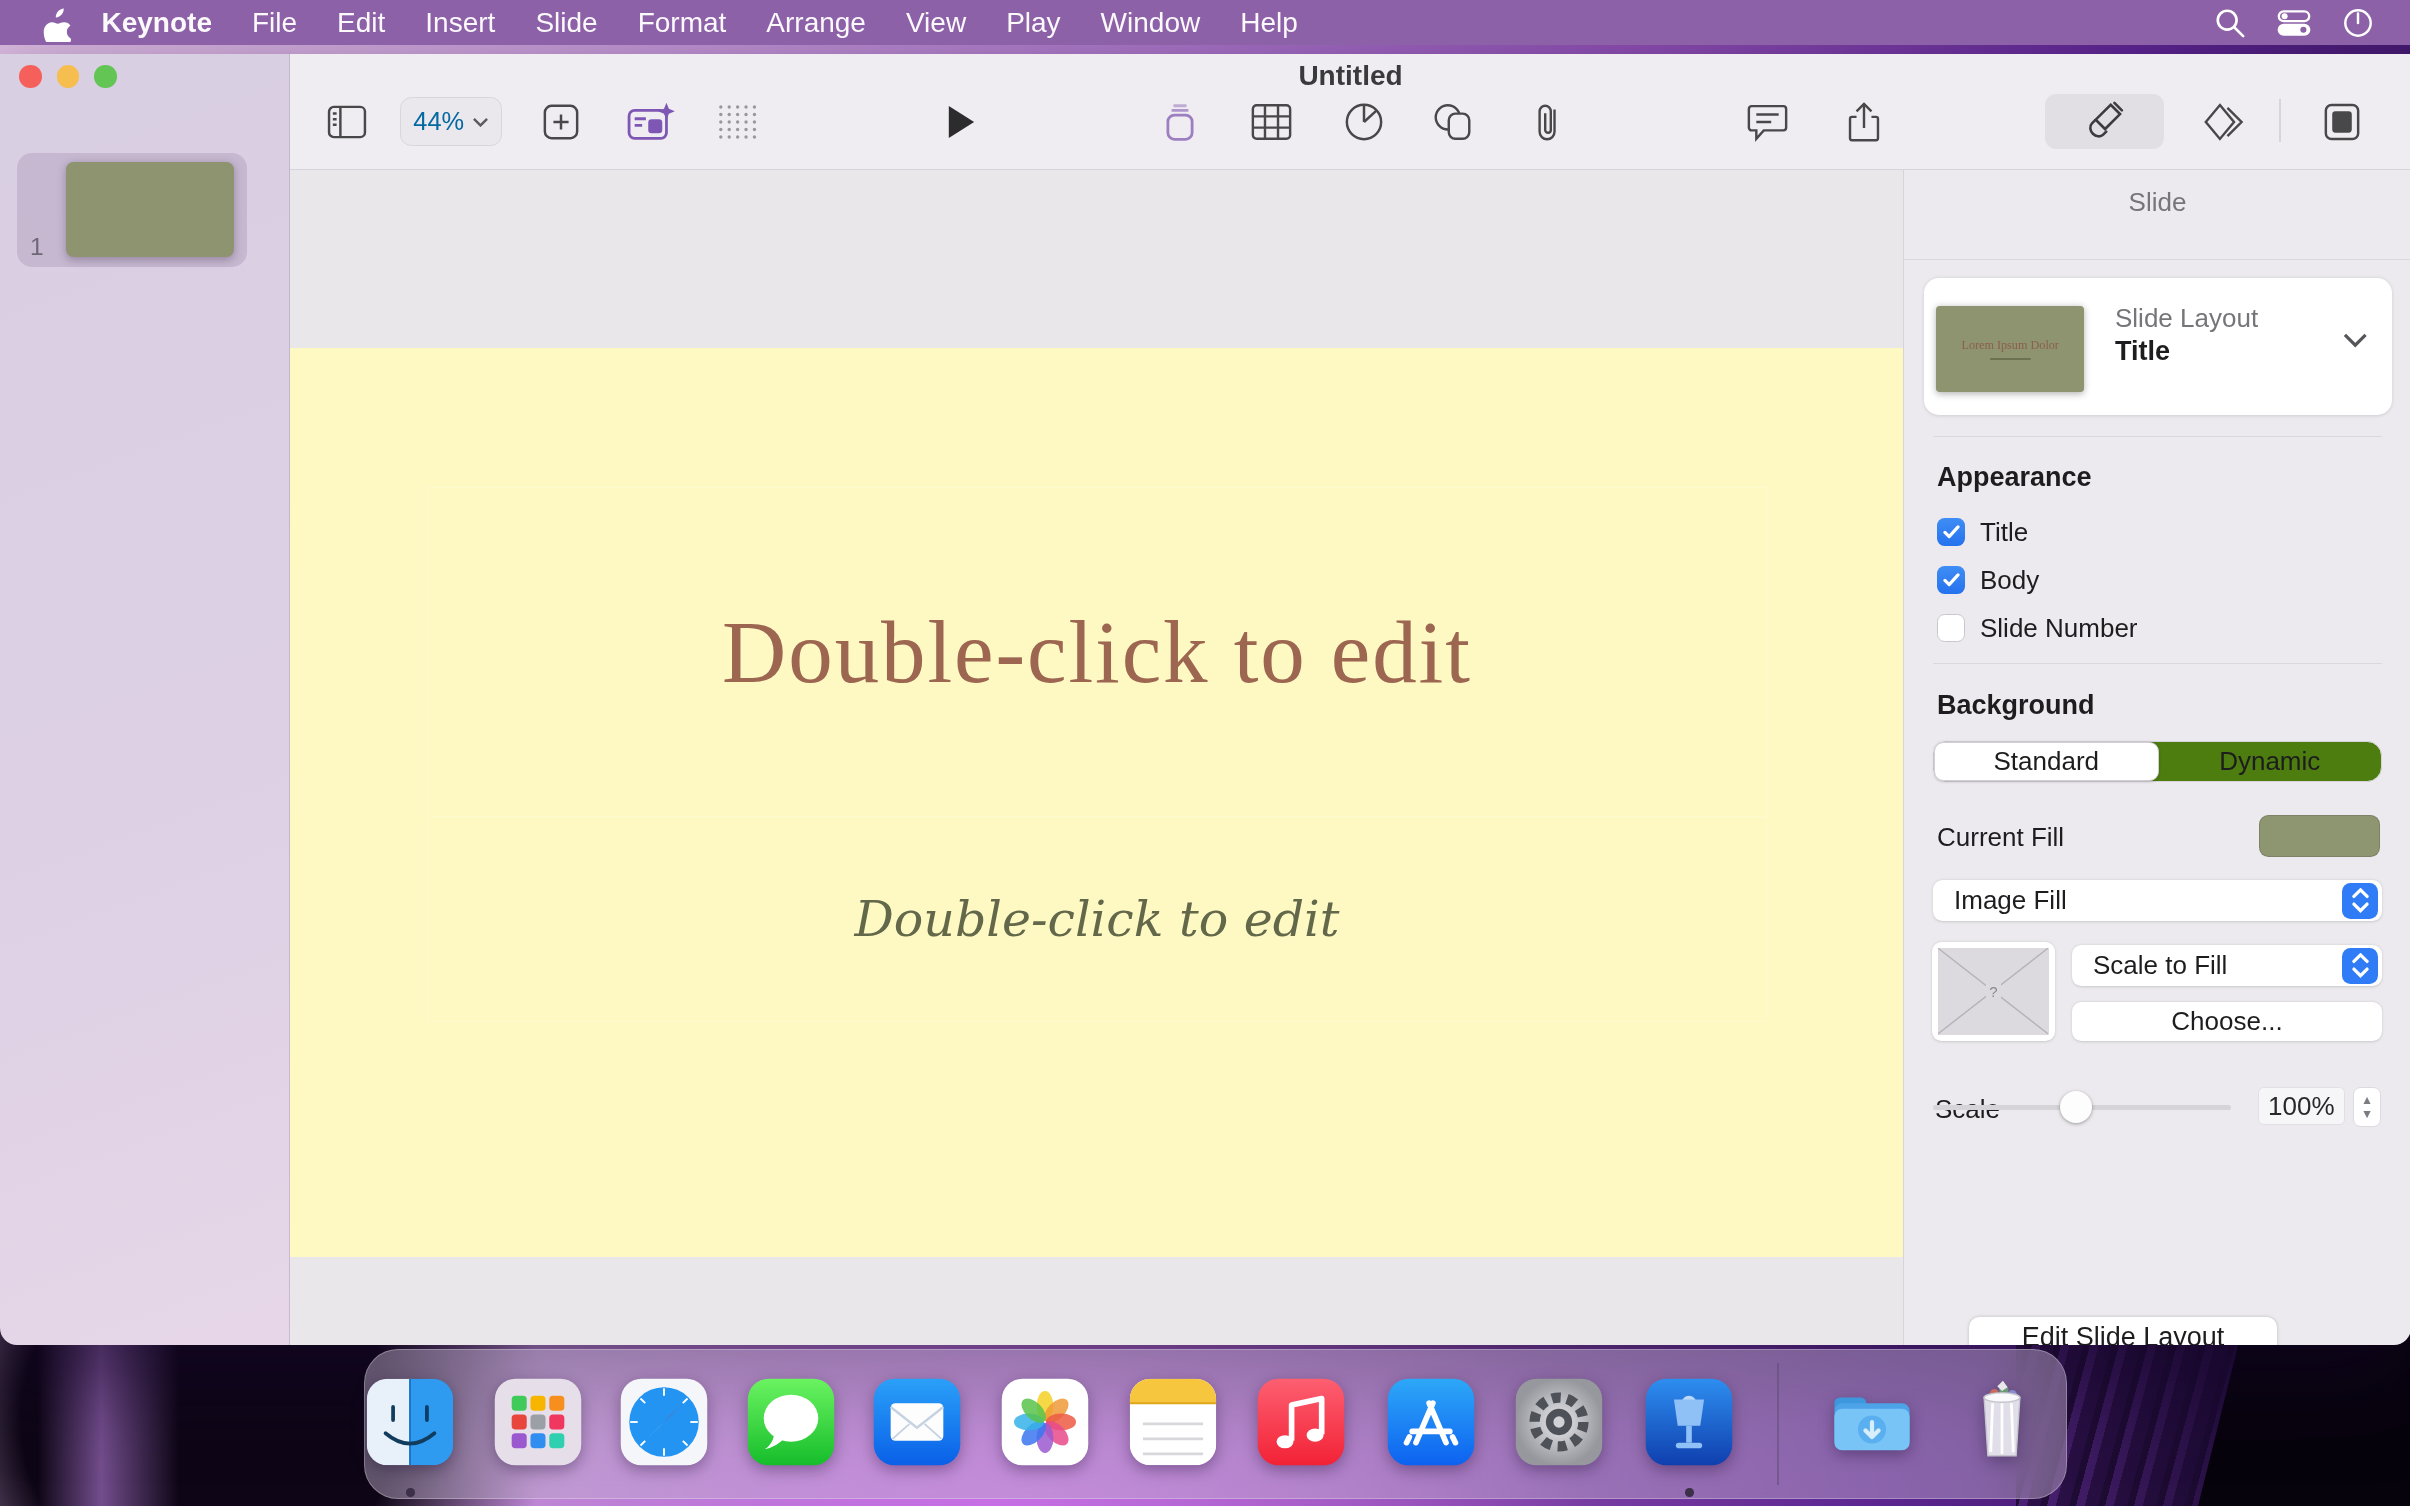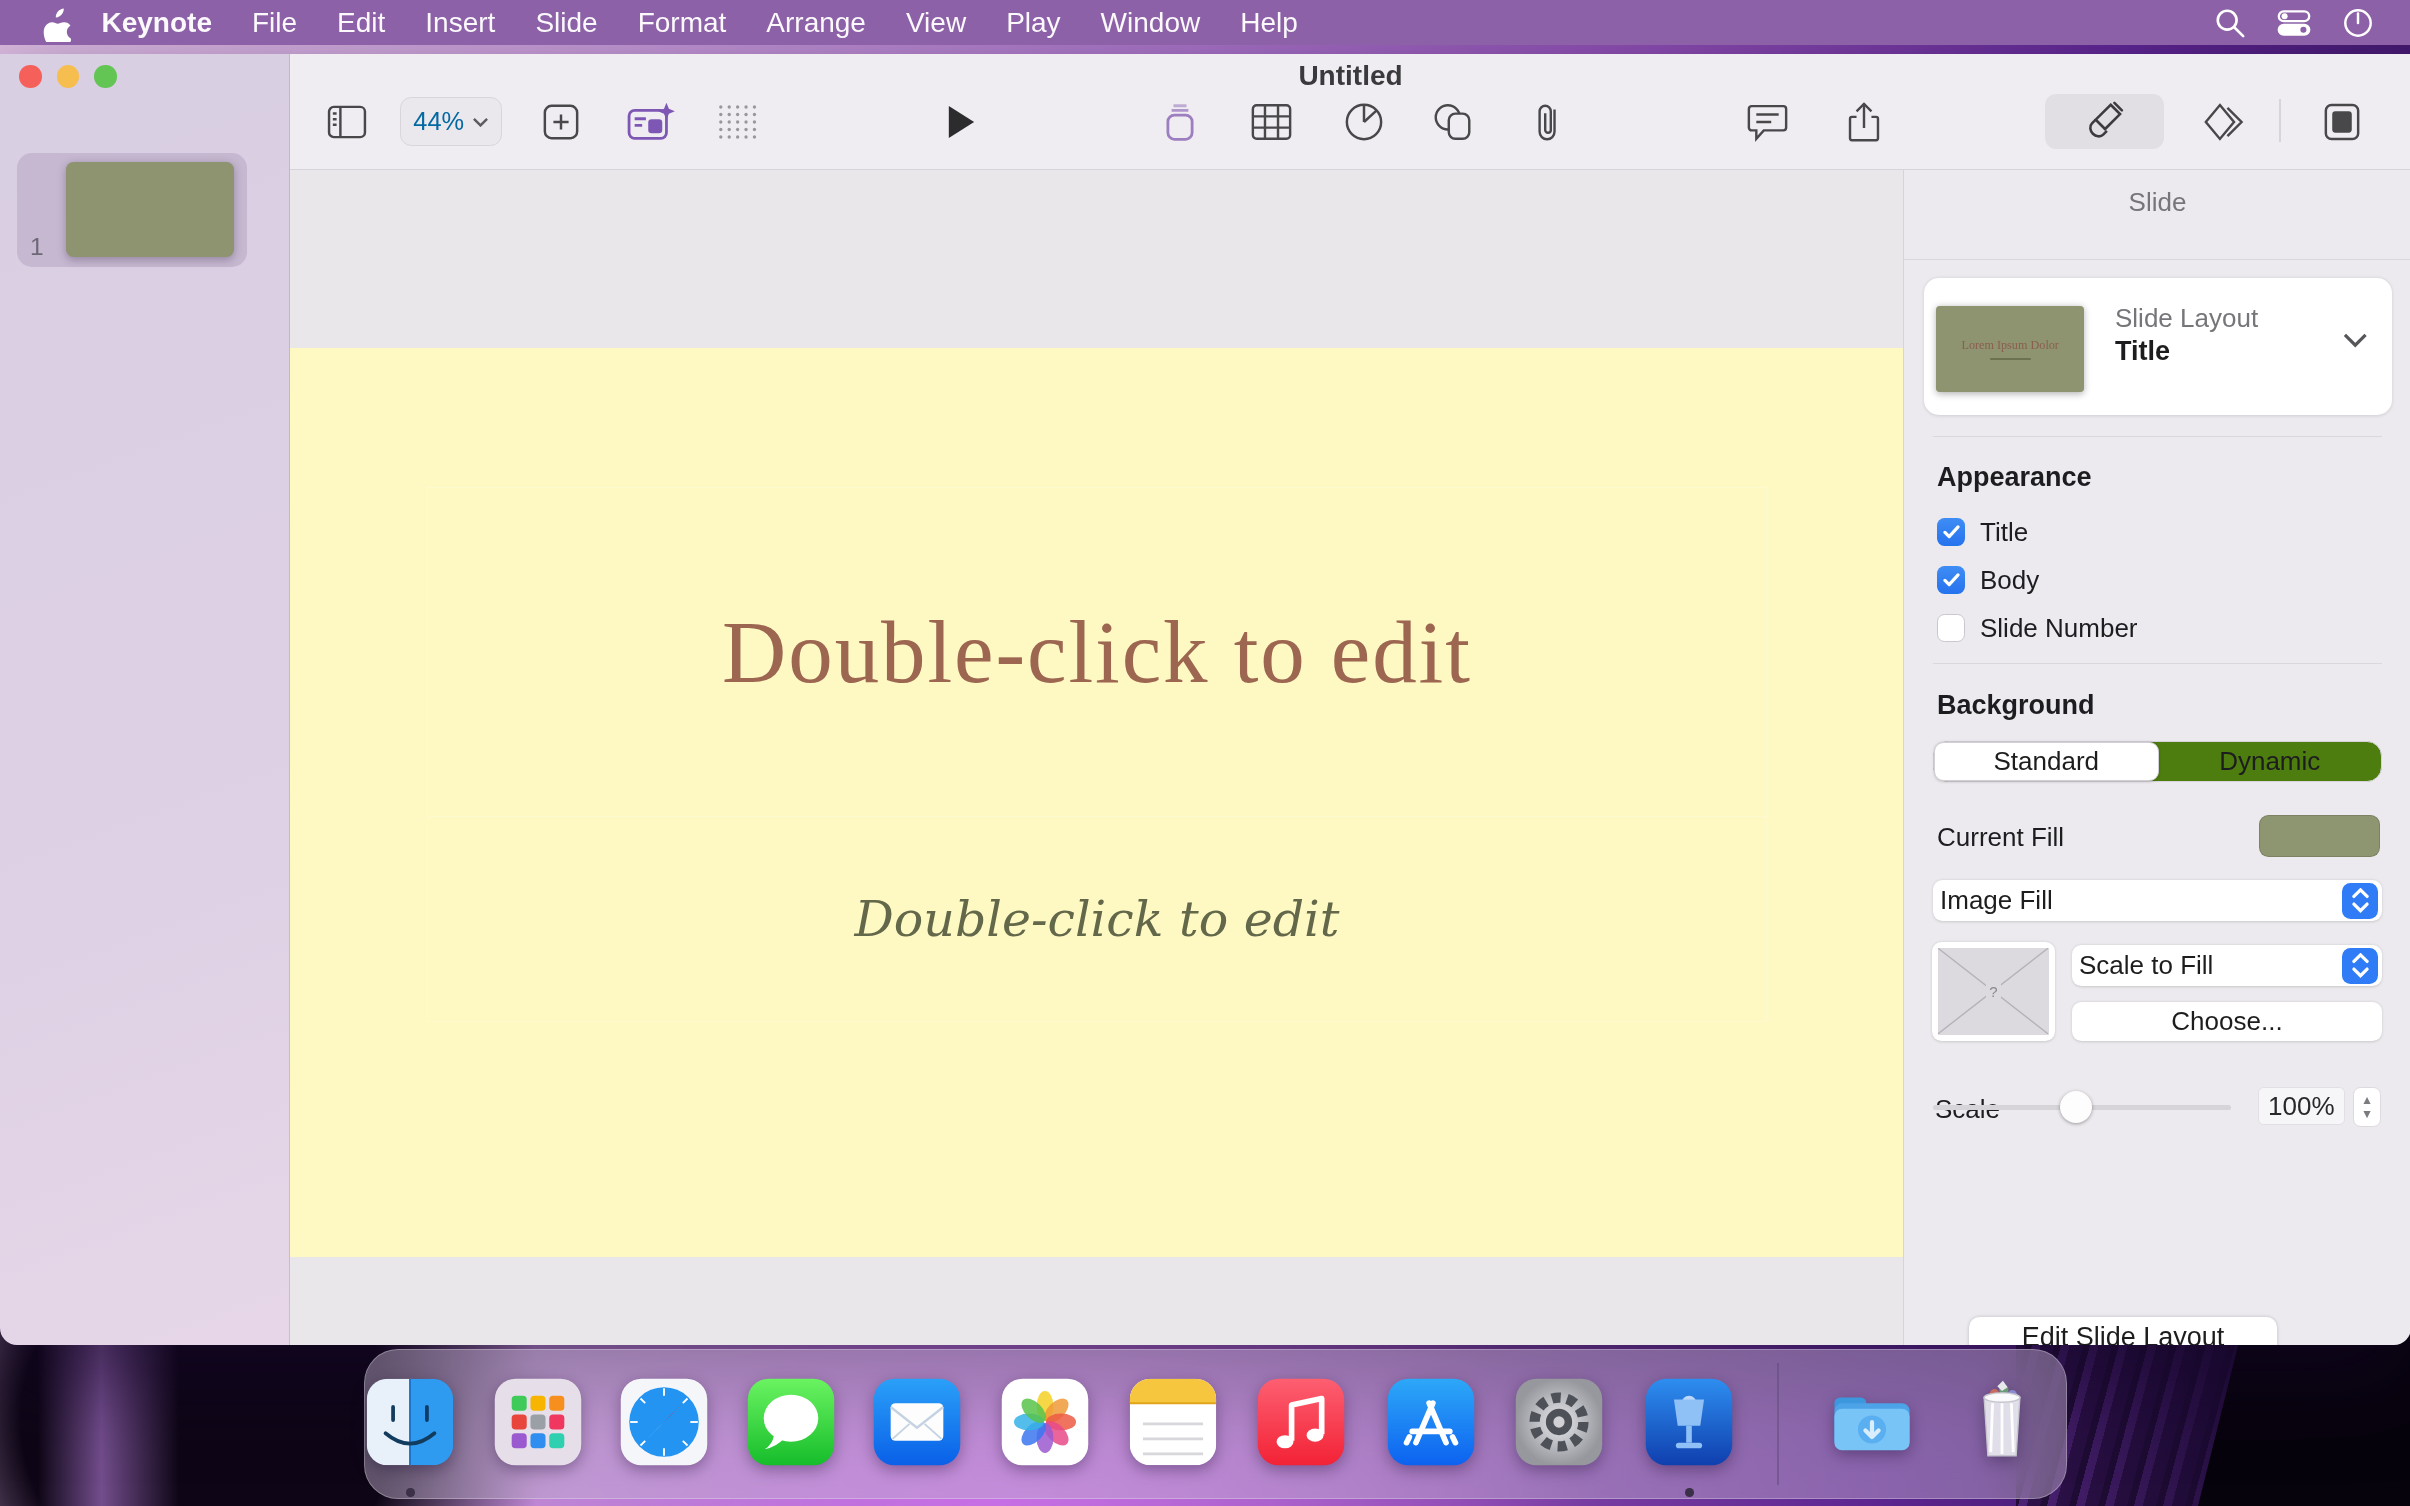--- a/index.html
+++ b/index.html
@@ -88,21 +88,21 @@
   .cbox.on { background:linear-gradient(#3f8df4,#2572ee); }
   .cbox.off { background:#fff; border:0.9px solid #c9c7cd; }
   .segmented { position:absolute; left:29px; top:571px; width:449px; height:41px; background:#4d7c0f;
     border-radius:15px; border:0.9px solid #d7d3da; display:flex; }
   .segment { flex:1; display:flex; align-items:center; justify-content:center; font-size:26px; color:#1d1d1f; border-radius:9.4px; }
   .segment.sel { background:#fff; box-shadow:0 0.9px 2.8px rgba(0,0,0,.18); border:0.9px solid #d2ced5; }
   .fill-swatch { position:absolute; left:355px; top:645px; width:121px; height:42px; border-radius:9.4px;
     border:0.9px solid rgba(0,0,0,.12); }
   .dropdown { position:absolute; background:#fff; border-radius:9.4px; box-shadow:0 0.9px 2.8px rgba(0,0,0,.15);
     display:flex; align-items:center; font-size:26px; }
-  .dropdown .dd-label { padding-left:7px; flex:1; }
+  .dropdown .dd-label { padding-left:21px; flex:1; }
   .dd-stepper { width:36px; height:36px; margin-right:3.8px; border-radius:8.5px; background:#2f7cf6;
     display:flex; align-items:center; justify-content:center; }
   .img-ph { position:absolute; left:28px; top:772px; width:123px; height:99px; background:#fff; border-radius:9.4px;
     box-shadow:0 0.9px 2.8px rgba(0,0,0,.15); padding:5.6px; }
   .img-ph-inner { width:100%; height:100%; background:#dcdade; position:relative; display:flex; align-items:center; justify-content:center;
     font-size:15px; color:#8a8a8e; }
   .choose-btn { position:absolute; left:168px; top:832px; width:310px; height:39px; background:#fff; border-radius:9.4px;
     box-shadow:0 0.9px 2.8px rgba(0,0,0,.15); display:flex; align-items:center; justify-content:center; font-size:26px; }
   .scale-label { position:absolute; left:31px; top:878px; font-size:26px;margin-top:46px; }
   .slider-track { position:absolute; left:29px; top:935px; width:298px; height:4.7px; background:#d6d3d9; border-radius:2.8px; }

